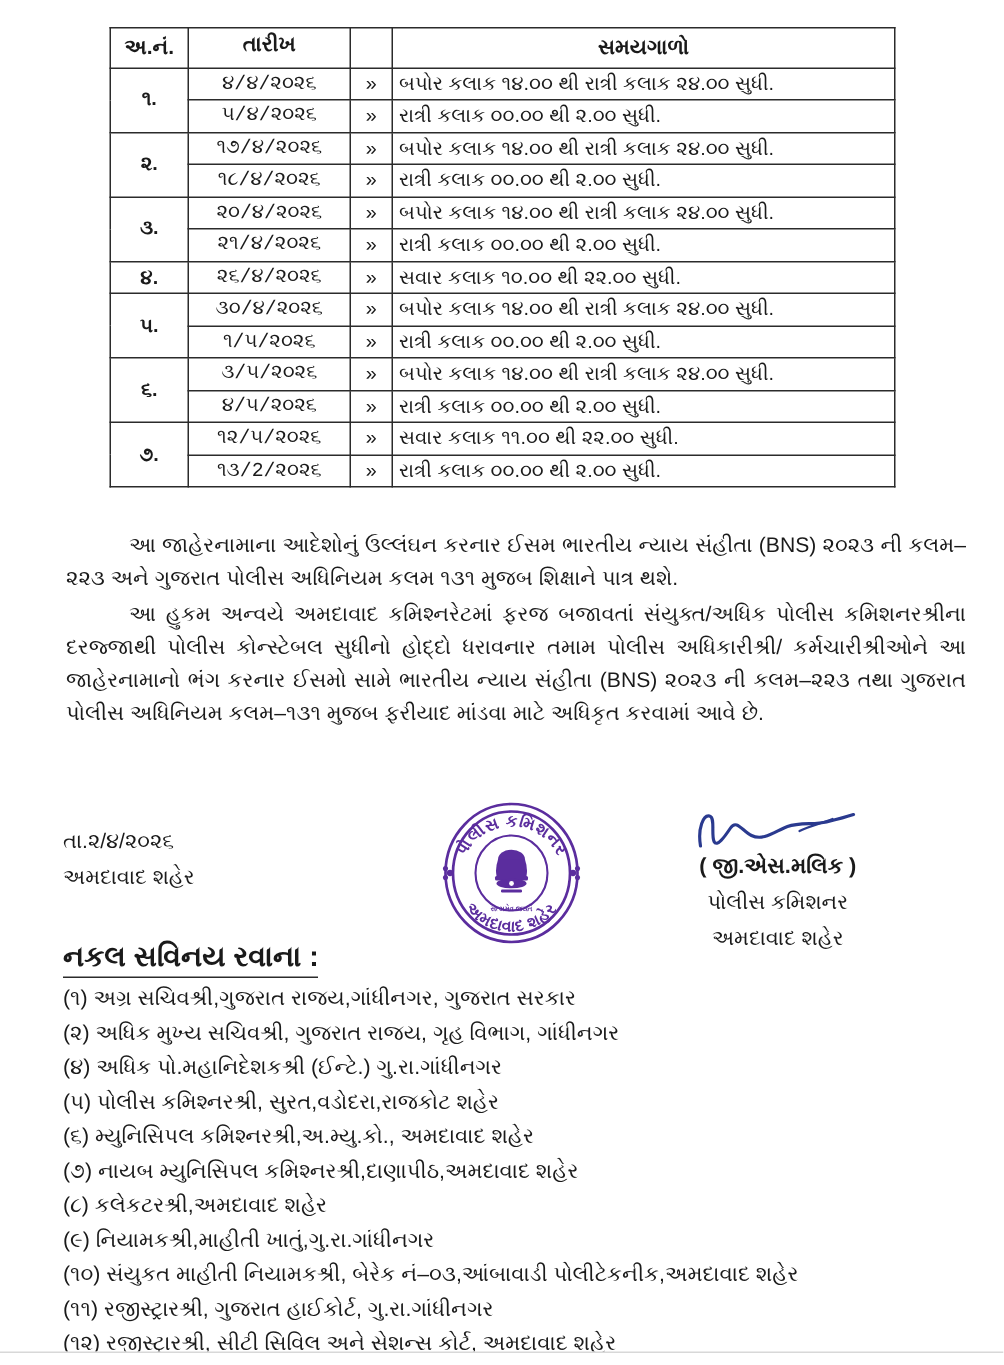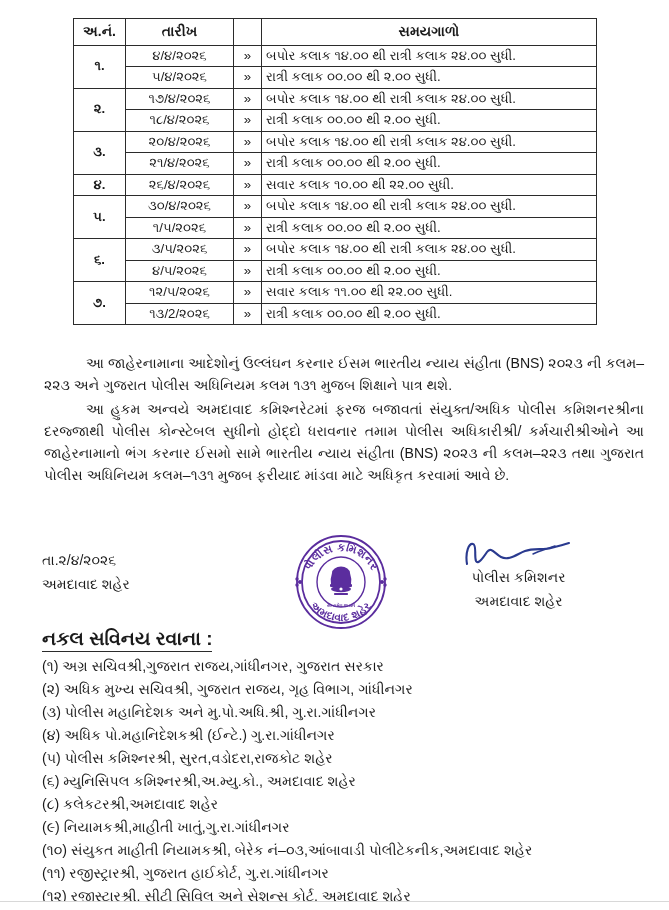--- a/index.html
+++ b/index.html
@@ -49,21 +49,21 @@
   }
 
   table.schedule th {
     font-weight: bold;
     text-align: center;
     font-size: 14px;
     padding: 4px 2px;
   }
 
   .col-sr    { width: 52px;  text-align: center; font-weight: bold; }
-  .col-date  { width: 108px; text-align: center; }
+  .col-date  { width: 108px; text-align: center; font-family: Liberation Mono, monospace; }
   .col-arrow { width: 28px;  text-align: center; font-size: 14px; }
   .col-time  { text-align: left; padding-left: 7px; margin-left: 23px; }
 
   .sr-cell { font-weight: bold; font-size: 14px; }
 
   
   .body-text {
     position: absolute;
     left: 44px;
     top: 352px;
@@ -301,34 +301,35 @@
 
     <div class="signer">
       <div class="sig-scrawl">
         <svg width="120" height="28" viewBox="0 0 120 28" xmlns="http://www.w3.org/2000/svg">
           <path d="M 8,24 C 6,12 10,3 14,4 C 18,5 15,16 17,21 C 19,25 24,18 28,12
                    C 32,6 36,14 42,17 C 50,21 58,14 66,11 C 74,8 84,10 92,8
                    C 98,6.5 104,5 110,3" stroke="#2a3a8f" stroke-width="2.1" fill="none" stroke-linecap="round" stroke-linejoin="round"></path>
           <path d="M 74,14 C 80,11 88,9 96,6" stroke="#2a3a8f" stroke-width="1.5" fill="none" stroke-linecap="round"></path>
         </svg>
       </div>
+      <div class="signer-name">( જી.એસ.મલિક )</div>
       <div>પોલીસ કમિશનર</div>
       <div>અમદાવાદ શહેર</div>
     </div>
   </div>
 
   <div class="dist">
     <div class="dist-title">નકલ સવિનય રવાના :</div>
     <ol id="dist-list">
         <li><span class="num">(૧)</span> <span>અગ્ર સચિવશ્રી,ગુજરાત રાજય,ગાંધીનગર, ગુજરાત સરકાર</span></li>
         <li><span class="num">(૨)</span> <span>અધિક મુખ્ય સચિવશ્રી, ગુજરાત રાજય, ગૃહ વિભાગ, ગાંધીનગર</span></li>
-        <li><span class="num">(૩)</span> <span>પોલીસ મહાનિદેશક અને મુ.પો.અધિ.શ્રી, ગુ.રા.ગાંધીનગર</span></li>
         <li><span class="num">(૪)</span> <span>અધિક પો.મહાનિદેશકશ્રી (ઈન્ટે.) ગુ.રા.ગાંધીનગર</span></li>
         <li><span class="num">(૫)</span> <span>પોલીસ કમિશ્નરશ્રી, સુરત,વડોદરા,રાજકોટ શહેર</span></li>
         <li><span class="num">(૬)</span> <span>મ્યુનિસિપલ કમિશ્નરશ્રી,અ.મ્યુ.કો., અમદાવાદ શહેર</span></li>
+        <li><span class="num">(૭)</span> <span>નાયબ મ્યુનિસિપલ કમિશ્નરશ્રી,દાણાપીઠ,અમદાવાદ શહેર</span></li>
         <li><span class="num">(૮)</span> <span>કલેકટરશ્રી,અમદાવાદ શહેર</span></li>
         <li><span class="num">(૯)</span> <span>નિયામકશ્રી,માહીતી ખાતું,ગુ.રા.ગાંધીનગર</span></li>
         <li><span class="num">(૧૦)</span> <span>સંયુકત માહીતી નિયામકશ્રી, બેરેક નં–૦૩,આંબાવાડી પોલીટેકનીક,અમદાવાદ શહેર</span></li>
         <li><span class="num">(૧૧)</span> <span>રજીસ્ટ્રારશ્રી, ગુજરાત હાઈકોર્ટ, ગુ.રા.ગાંધીનગર</span></li>
         <li><span class="num">(૧૨)</span> <span>રજીસ્ટ્રારશ્રી, સીટી સિવિલ અને સેશન્સ કોર્ટ, અમદાવાદ શહેર</span></li>
       </ol>
   </div>
 
   <div class="clip-bottom"></div>
 </div>

